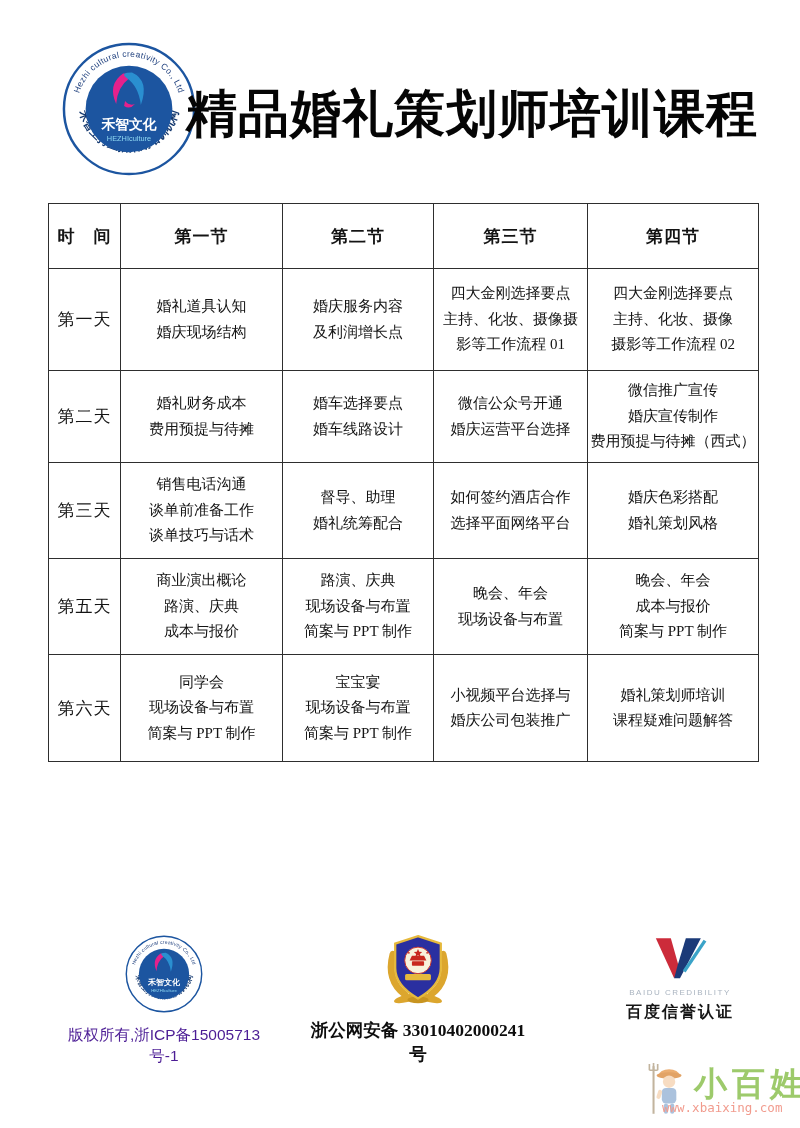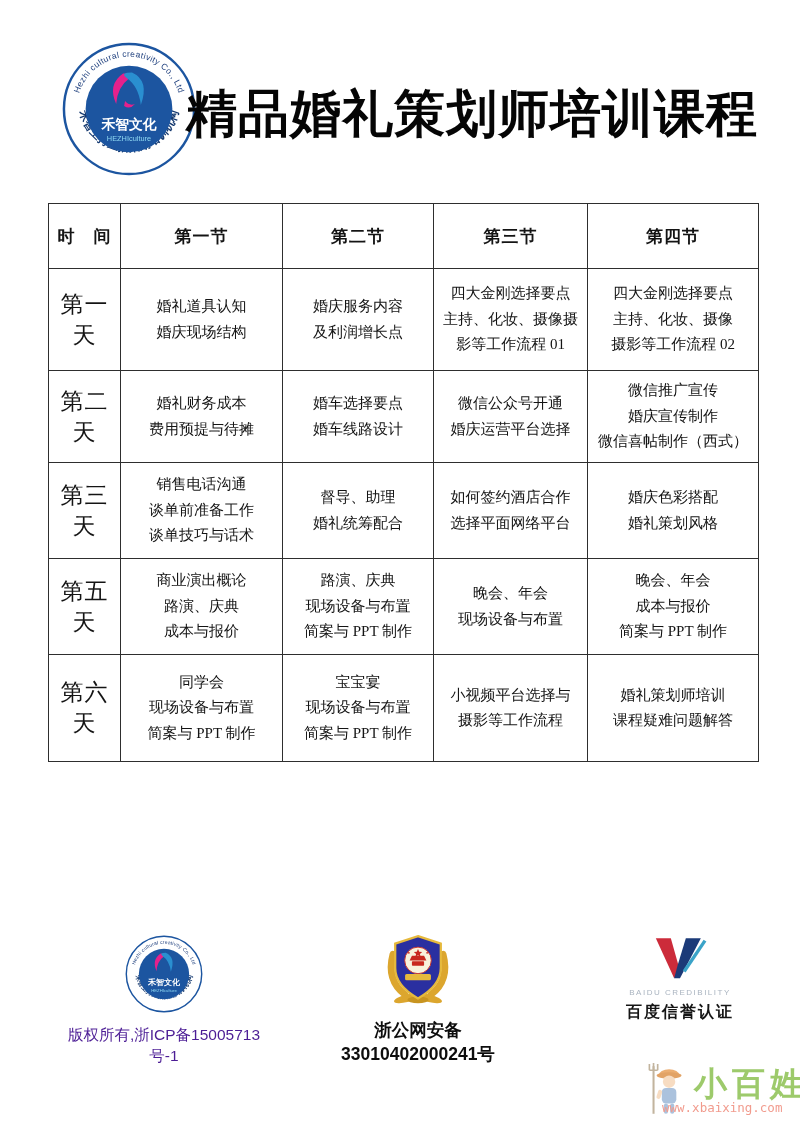--- a/index.html
+++ b/index.html
@@ -21,31 +21,31 @@
   table.course {
     position:absolute; left:48px; top:203px; width:710px;
     border-collapse:collapse; table-layout:fixed;
   }
   table.course th, table.course td {
     border:1px solid #2e2e2e; text-align:center; vertical-align:middle;
     font-family:"Liberation Serif", serif; color:#141414;
     white-space:pre-line; padding:2px;
   }
   table.course th { font-size:17px; font-weight:600; letter-spacing:1px; }
-  td.day { font-size:23px; letter-spacing:1px; }
+  td.day { font-size:17px; letter-spacing:1px; }
   td.session { font-size:15px; line-height:1.7; }
   tr.hrow { height:65px; }
   tr.r0 { height:102px; } tr.r1 { height:92px; } tr.r2 { height:96px; }
   tr.r3 { height:94px; } tr.r4 { height:96px; } tr.r5 { height:107px; }
 
   
   .footer-left  { position:absolute; left:56px;  top:934px; width:216px; text-align:center; }
   .footer-left .copyright { margin-top:7px; font-size:15.5px; color:#4c1d95; }
   .footer-center{ position:absolute; left:310px; top:926px; width:216px; text-align:center; }
-  .footer-center .security { margin-top:4px; font-size:17.5px; font-weight:bold; color:#0d0d0d; }
+  .footer-center .security { margin-top:4px; font-size:17.5px; font-weight:bold; color:#0d0d0d;font-family:Liberation Serif, serif; }
   .footer-right { position:absolute; left:598px; top:934px; width:164px; text-align:center; }
   .baidu-cn { margin-top:2px; font-size:17px; color:#7b8ba1; letter-spacing:4px; }
   .baidu-en { font-size:8px; color:#aab4c0; letter-spacing:1.5px; }
   .baidu-caption { margin-top:5px; font-size:16px; font-weight:bold; color:#151515; letter-spacing:2px; }
 
   
   .watermark { position:absolute; left:644px; top:1060px; width:156px; height:64px; opacity:0.85; }
   .wm-mascot { position:absolute; left:2px; top:2px; }
   .wm-name {
     position:absolute; left:50px; top:2px; font-size:33px; font-weight:bold;
@@ -123,21 +123,21 @@
       <tr class="r1">
         <td class="day">第二天</td>
         <td class="session">婚礼财务成本
 费用预提与待摊</td>
         <td class="session">婚车选择要点
 婚车线路设计</td>
         <td class="session">微信公众号开通
 婚庆运营平台选择</td>
         <td class="session">微信推广宣传
 婚庆宣传制作
-微信喜帖制作（西式）</td>
+费用预提与待摊（西式）</td>
       </tr>
       <tr class="r2">
         <td class="day">第三天</td>
         <td class="session">销售电话沟通
 谈单前准备工作
 谈单技巧与话术</td>
         <td class="session">督导、助理
 婚礼统筹配合</td>
         <td class="session">如何签约酒店合作
 选择平面网络平台</td>
@@ -160,21 +160,21 @@
       </tr>
       <tr class="r5">
         <td class="day">第六天</td>
         <td class="session">同学会
 现场设备与布置
 简案与 PPT 制作</td>
         <td class="session">宝宝宴
 现场设备与布置
 简案与 PPT 制作</td>
         <td class="session">小视频平台选择与
-摄影等工作流程</td>
+婚庆公司包装推广</td>
         <td class="session">婚礼策划师培训
 课程疑难问题解答</td>
       </tr>
     </tbody>
   </table>
 
   <div class="footer-left">
     <svg viewBox="0 0 140 140" width="80" height="80">
       <circle cx="70" cy="70" r="66" fill="#ffffff" stroke="#1c55a0" stroke-width="2.5"></circle>
       <defs>

